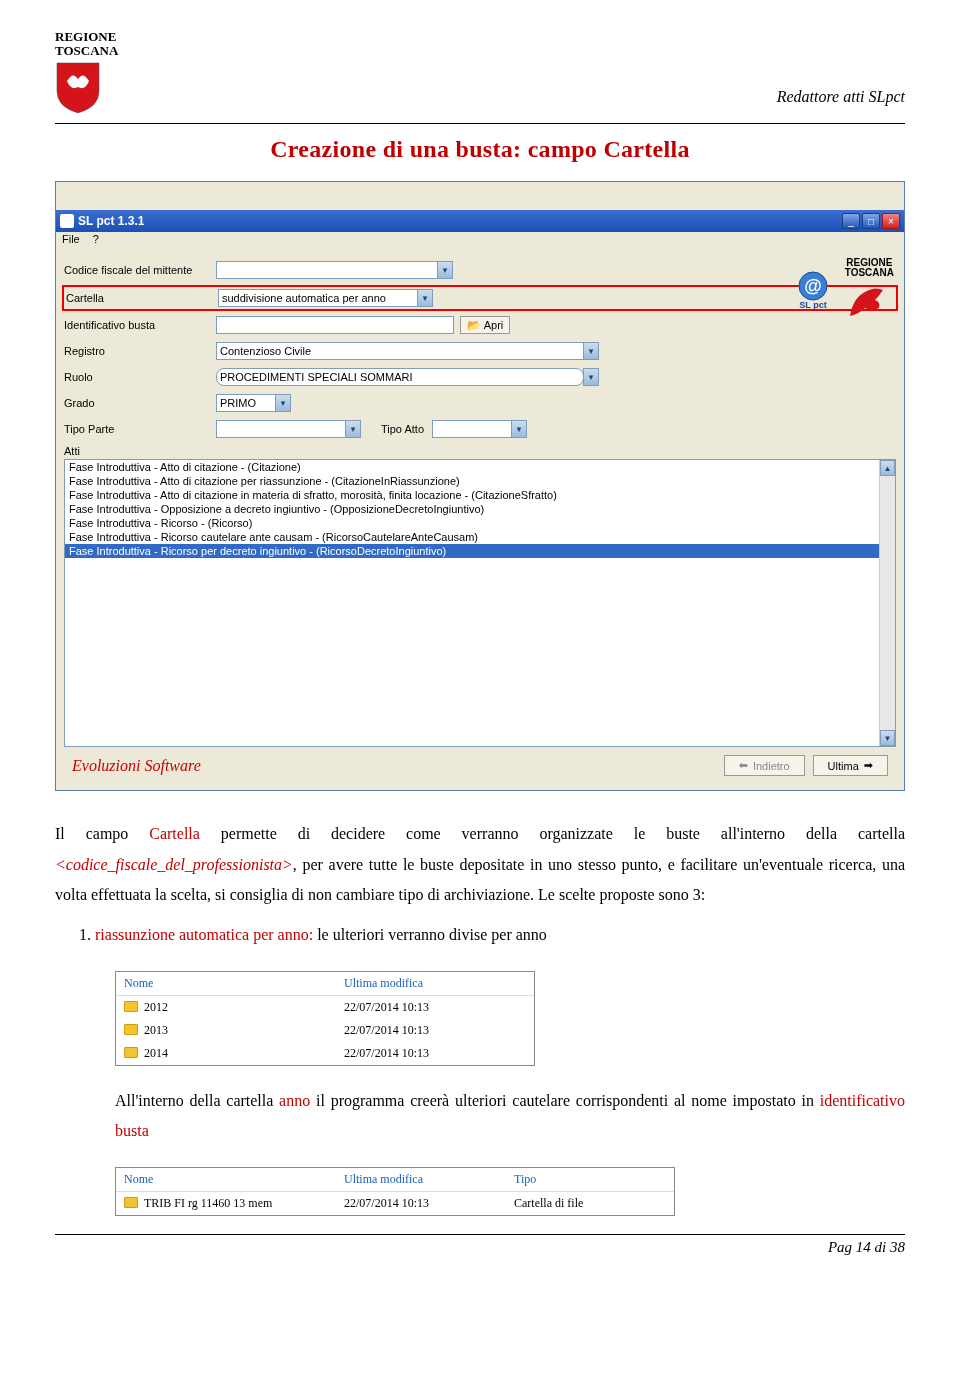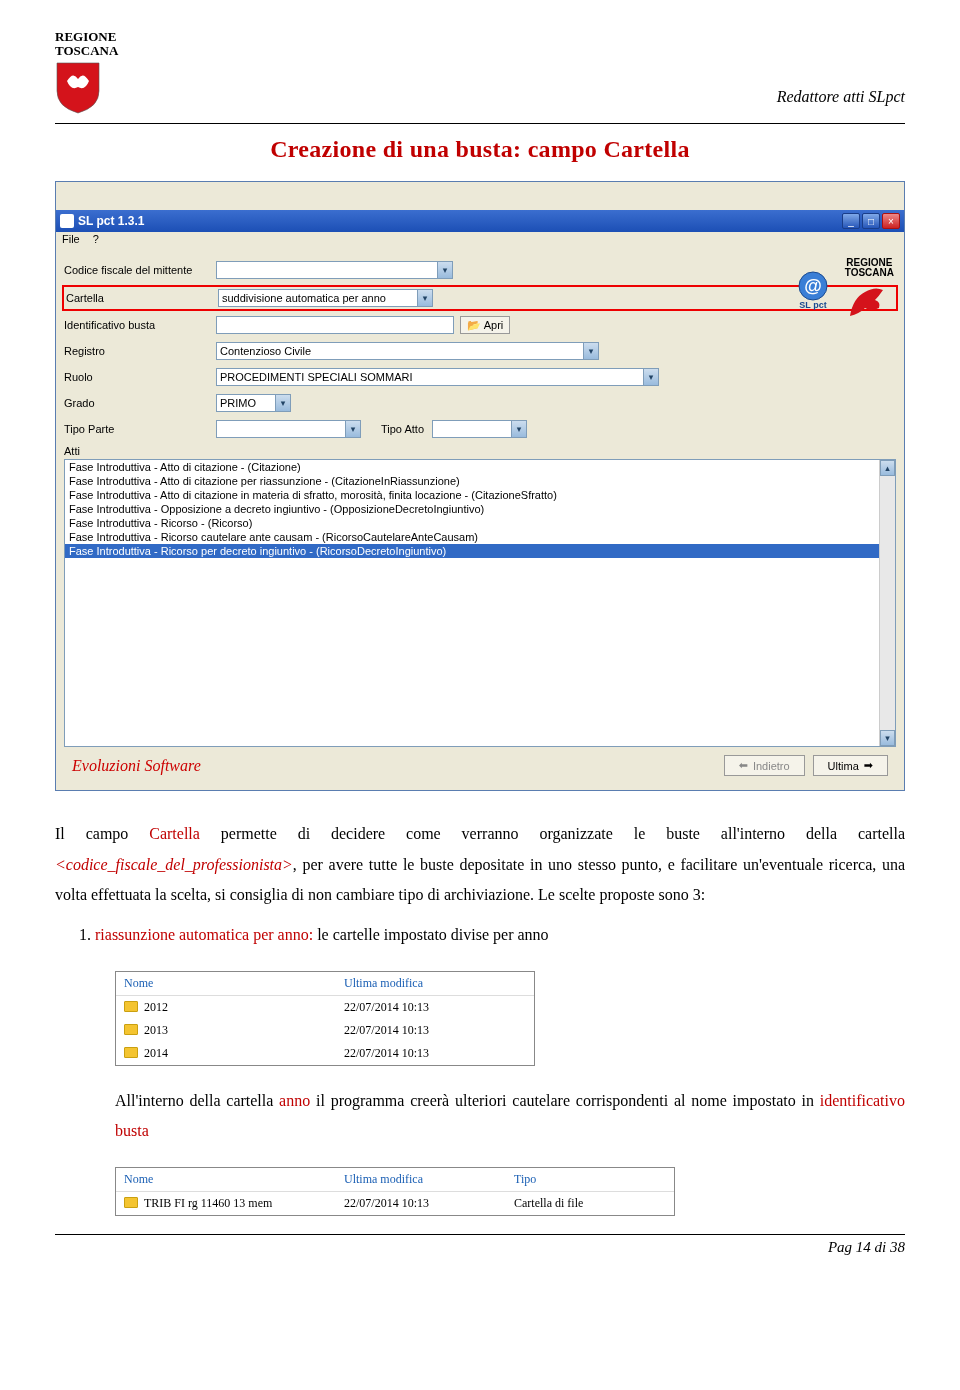--- a/index.html
+++ b/index.html
@@ -148,21 +148,21 @@
     </div>
 
     <div class="form-row">
       <div class="form-label">Registro</div>
       <input class="form-input" style="width: 368px;" value="Contenzioso Civile">
       <div class="dropdown-btn">▾</div>
     </div>
 
     <div class="form-row">
       <div class="form-label">Ruolo</div>
-      <input class="form-input" style="width: 428px;" value="PROCEDIMENTI SPECIALI SOMMARI">
+      <input class="form-input" style="width: 368px; border-radius: 8px;" value="PROCEDIMENTI SPECIALI SOMMARI">
       <div class="dropdown-btn">▾</div>
     </div>
 
     <div class="form-row">
       <div class="form-label">Grado</div>
       <input class="form-input" style="width: 60px;" value="PRIMO">
       <div class="dropdown-btn">▾</div>
     </div>
 
     <div class="form-row">
@@ -207,21 +207,21 @@
         </div>
       </div>
     </div>
   </div>
 </div>
 
 <div class="body-text">
   <span>Il campo </span><span class="red">Cartella</span><span> permette di decidere come verranno organizzate le buste all'interno della cartella </span><span class="red italic">&lt;codice_fiscale_del_professionista&gt;</span><span>, per avere tutte le buste depositate in uno stesso punto, e facilitare un'eventuale ricerca, una volta effettuata la scelta, si consiglia di non cambiare tipo di archiviazione. Le scelte proposte sono  3:</span>
 </div>
 <div class="body-text num-item" style="padding-left:24px;">
-  <span>1. </span><span class="red">riassunzione automatica per anno: </span><span>le cartelle impostato divise per anno</span>
+  <span>1. </span><span class="red">riassunzione automatica per anno: </span><span>le ulteriori verranno divise per anno</span>
 </div>
 
 <div class="filetable" style="width:420px; margin-left:60px;">
   <div class="thead">
     <div class="c-nome">Nome</div>
     <div class="c-mod">Ultima modifica</div>
   </div>
   <div id="table1-body">
       <div class="trow">
         <div class="c-nome"><span class="folder-ic"></span>2012</div>

